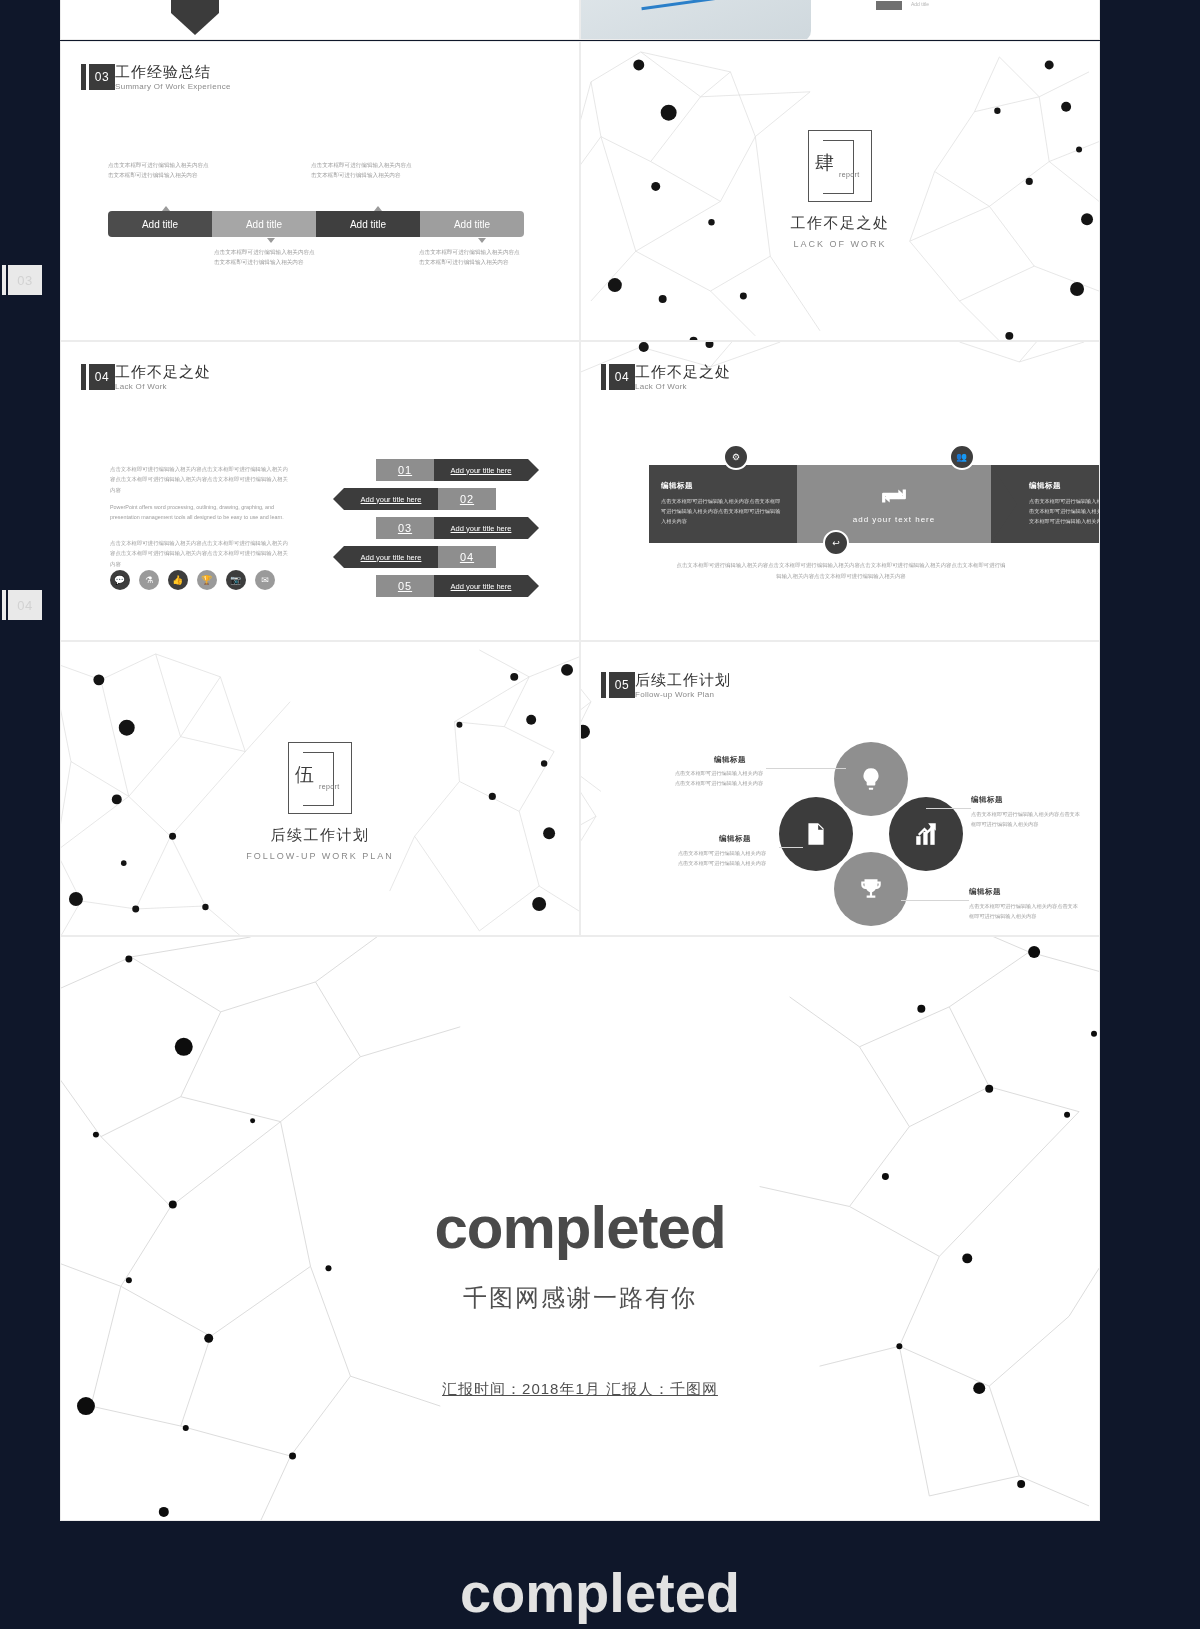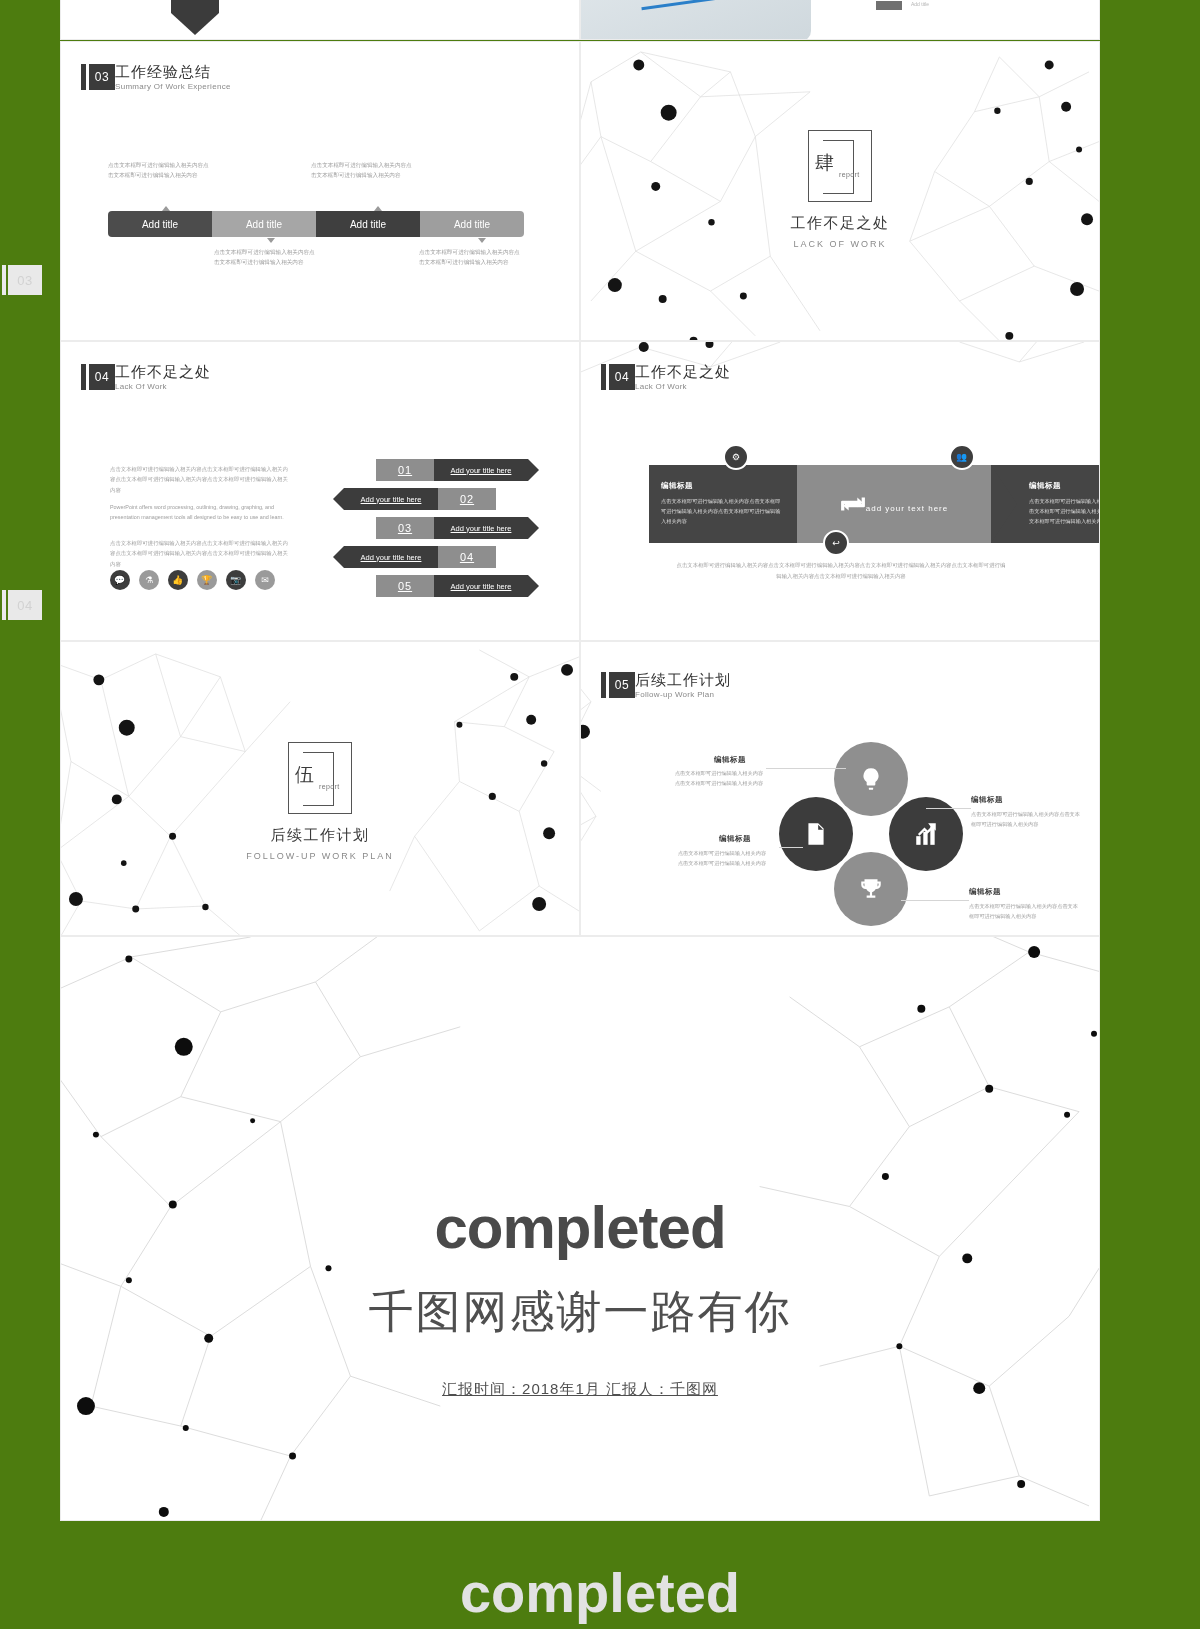--- a/index.html
+++ b/index.html
@@ -1,17 +1,17 @@
 <!DOCTYPE html>
 <html><head>
 <meta charset="utf-8">
 <style>
   html,body{margin:0;padding:0;background:#f7f7f7;}
   body{font-family:"Liberation Sans","DejaVu Sans",sans-serif;}
-  .page{position:relative;width:1200px;height:1629px;background:#4d7c0f;overflow:hidden;}
+  .page{position:relative;width:1200px;height:1629px;background:#0f172a;overflow:hidden;}
 
   
   .edge-marker{position:absolute;left:8px;width:34px;height:30px;background:#e9e9e9;color:#d2d2d2;
     font-size:13px;display:flex;align-items:center;justify-content:center;letter-spacing:.5px;}
   .edge-marker:before{content:"";position:absolute;left:-6px;top:0;width:4px;height:30px;background:#eaeaea;}
 
   
   .slide{position:absolute;background:#fff;overflow:hidden;box-sizing:border-box;
          border:1px solid #ececec;}
 
@@ -52,40 +52,40 @@
   .ico-circle{width:20px;height:20px;border-radius:50%;display:flex;align-items:center;
               justify-content:center;color:#fff;font-size:9px;}
   .chev-row{position:absolute;height:22px;display:flex;align-items:center;}
   .chev-cell{height:22px;display:flex;align-items:center;justify-content:center;color:#fff;text-decoration:underline;}
   .chev-num{font-size:11px;letter-spacing:1px;}
   .chev-lab{font-size:7.5px;}
 
   
   .banner{position:absolute;display:flex;height:78px;}
   .bn-left,.bn-right{width:148px;background:#454545;box-sizing:border-box;padding:16px 12px 0 12px;}
-  .bn-mid{width:194px;background:#8d8d8d;display:flex;flex-direction:row;
+  .bn-mid{width:194px;background:#8d8d8d;display:flex;flex-direction:column;
           align-items:center;justify-content:center;color:#fff;}
   .bn-title{font-size:7.5px;color:#fff;font-weight:bold;margin-bottom:5px;letter-spacing:.5px;}
   .bn-body{font-size:5.2px;color:#dcdcdc;line-height:1.95;}
   .bn-badge{position:absolute;width:22px;height:22px;border-radius:50%;background:#3e3e3e;
             border:2px solid #fff;display:flex;align-items:center;justify-content:center;color:#fff;font-size:9px;}
   .bn-caption{position:absolute;font-size:5.4px;color:#9d9d9d;line-height:1.95;text-align:center;width:330px;}
 
   
   .petal{position:absolute;width:74px;height:74px;border-radius:50%;display:flex;
          align-items:center;justify-content:center;}
   .petal svg{width:26px;height:26px;}
   .pl-title{position:absolute;font-size:7.5px;color:#3c3c3c;font-weight:bold;letter-spacing:.5px;}
   .pl-body{position:absolute;font-size:5.2px;color:#a0a0a0;line-height:1.95;width:92px;}
   .leader{position:absolute;height:1px;background:#d5d5d5;}
 
   
   .final-title{position:absolute;left:0;right:0;text-align:center;color:#4a4a4a;
                font-weight:bold;font-size:60px;line-height:1.2;letter-spacing:-1px;}
-  .final-sub{position:absolute;left:0;right:0;text-align:center;color:#4f4f4f;font-size:45px;letter-spacing:2px;}
+  .final-sub{position:absolute;left:0;right:0;text-align:center;color:#4f4f4f;font-size:24px;letter-spacing:2px;}
   .final-foot{position:absolute;left:0;right:0;text-align:center;color:#4f4f4f;font-size:15px;letter-spacing:1px;text-decoration:underline;}
   .bleed{position:absolute;left:0;right:0;text-align:center;color:#e2e2e2;font-weight:bold;font-size:56px;}
 </style>
 </head>
 <body>
 
 <div class="page">
 
   <div class="edge-marker" style="top:265px">03</div>
   <div class="edge-marker" style="top:590px">04</div>

